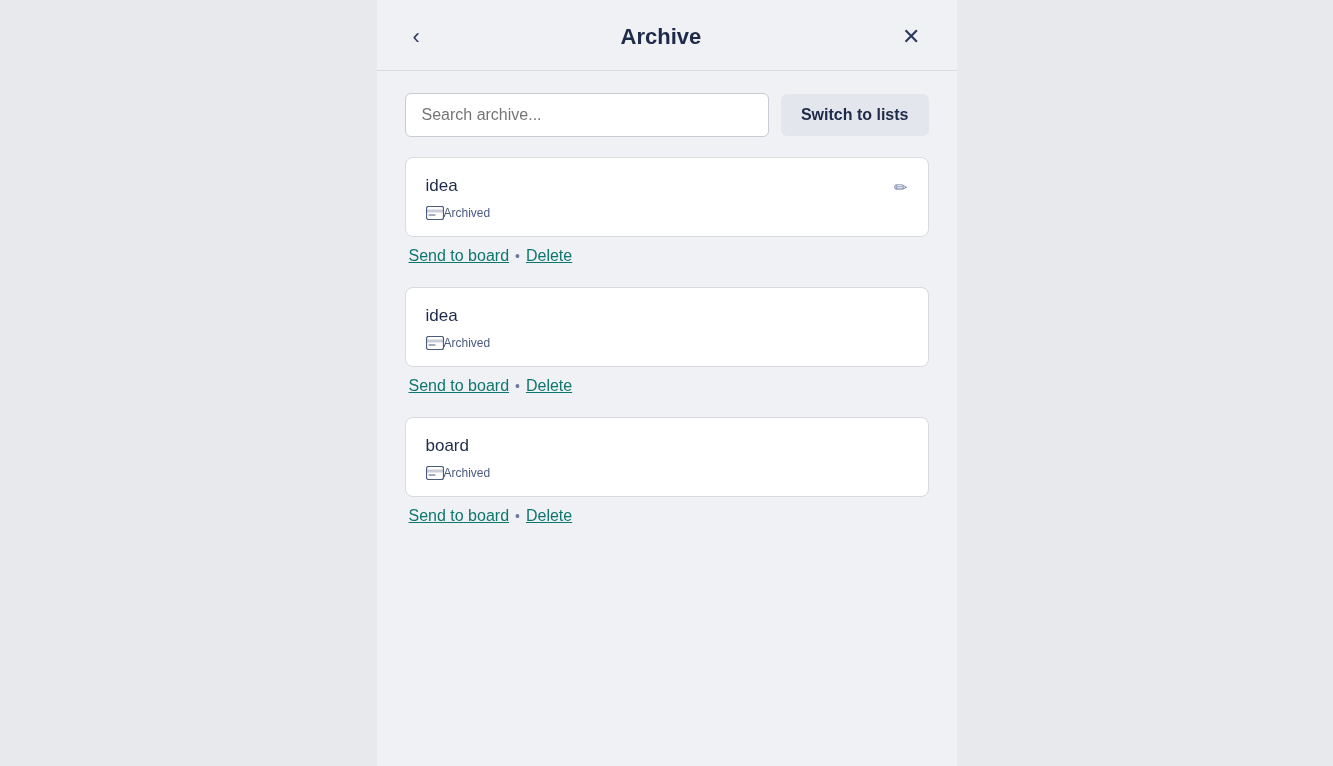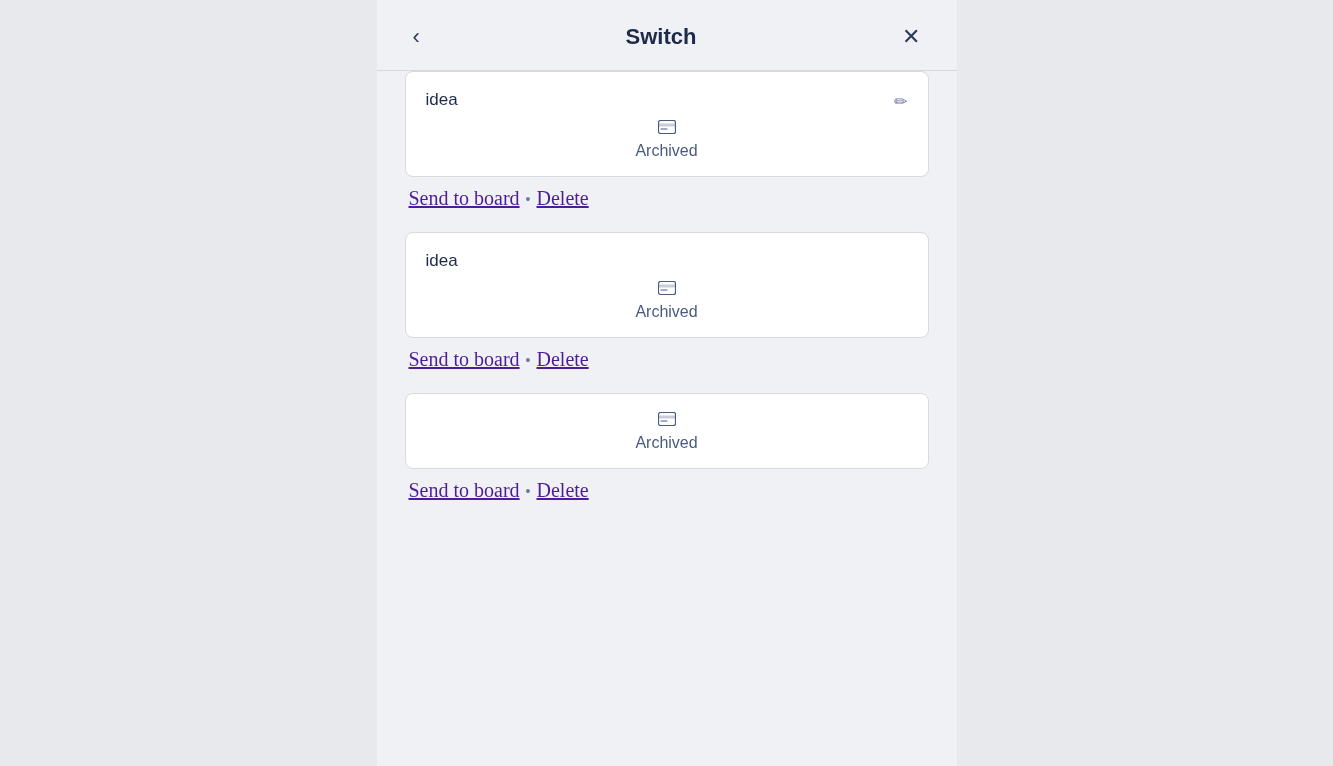--- a/index.html
+++ b/index.html
@@ -117,24 +117,22 @@
     .archive-card-title {
       font-size: 17px;
       font-weight: 500;
       color: #1e2a4a;
       margin-bottom: 10px;
     }
 
     .archive-card-status {
       display: flex;
       align-items: center;
-      gap: 8px;
       color: #4a5a80;
-      font-size: 16px;
-      flex-direction: column;
+      font-size: 12px;
     }
 
     .archive-icon {
       display: inline-flex;
       align-items: center;
       justify-content: center;
       color: #4a5a80;
     }
 
     .edit-btn {
@@ -151,28 +149,27 @@
     }
 
     .archive-actions {
       display: flex;
       align-items: center;
       gap: 6px;
       padding: 10px 4px 14px 4px;
     }
 
     .action-link {
-      color: #4c1d95;
+      color: #0f766e;
       text-decoration: underline;
-      font-size: 20px;
+      font-size: 16px;
       cursor: pointer;
       background: none;
       border: none;
       padding: 0;
-      font-family: Liberation Serif, serif;
     }
 
     .action-separator {
       color: #6b7a9e;
       font-size: 14px;
     }
 
     
     .card-icon-svg {
       width: 18px;
@@ -181,26 +178,32 @@
   </style>
 </head>
 <body>
 
 <div class="modal">
 
   <div class="modal-header">
     <button class="back-btn">
       <span>‹</span>
     </button>
-    <span class="modal-title">Switch</span>
+    <span class="modal-title">Archive</span>
     <button class="close-btn">
       <span>✕</span>
     </button>
   </div>
 
+  <div class="search-row">
+    <input class="search-input" type="text" placeholder="Search archive..." style="">
+    <button class="switch-btn">
+      <span>Switch to lists</span>
+    </button>
+  </div>
 
   <div class="archive-list">
 
     <div class="archive-item-group">
       <div class="archive-card">
         <div class="archive-card-title">idea</div>
         <div class="archive-card-status">
           <span class="archive-icon">
             <svg class="card-icon-svg" viewBox="0 0 18 14" fill="none" xmlns="http://www.w3.org/2000/svg">
               <rect x="0.5" y="0.5" width="17" height="13" rx="2" stroke="#4a5a80" stroke-width="1.2" fill="none"></rect>
@@ -237,20 +240,21 @@
       </div>
       <div class="archive-actions">
         <button class="action-link">Send to board</button>
         <span class="action-separator">•</span>
         <button class="action-link">Delete</button>
       </div>
     </div>
 
     <div class="archive-item-group">
       <div class="archive-card">
+        <div class="archive-card-title">board</div>
         <div class="archive-card-status">
           <span class="archive-icon">
             <svg class="card-icon-svg" viewBox="0 0 18 14" fill="none" xmlns="http://www.w3.org/2000/svg">
               <rect x="0.5" y="0.5" width="17" height="13" rx="2" stroke="#4a5a80" stroke-width="1.2" fill="none"></rect>
               <rect x="0.5" y="3.5" width="17" height="3" fill="#4a5a80" opacity="0.3"></rect>
               <line x1="3" y1="9" x2="9" y2="9" stroke="#4a5a80" stroke-width="1.2" stroke-linecap="round"></line>
             </svg>
           </span>
           <span>Archived</span>
         </div>

